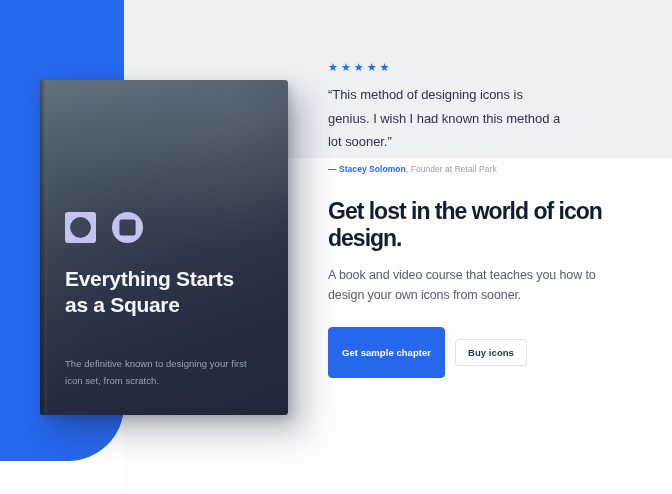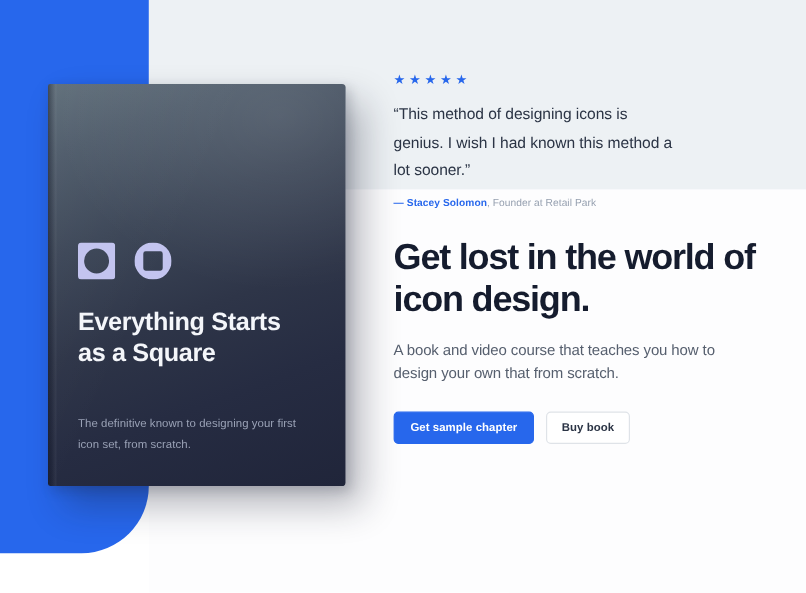--- a/index.html
+++ b/index.html
@@ -53,21 +53,21 @@
     width: 124px;
     height: 461px;
     background: #2767ec;
     border-bottom-right-radius: 56px;
   }
 
   
   .book {
     position: absolute;
     left: 40px;
-    top: 70px;
+    top: 80px;
     width: 248px;
     height: 335px;
     border-radius: 2px 3px 3px 2px;
     background:
       linear-gradient(160deg,
         #5d6c78 0%,
         #4d5a69 14%,
         #3c4657 34%,
         #2e3548 55%,
         #262c42 74%,
@@ -175,21 +175,21 @@
 
   
   .hero {
     position: absolute;
     left: 328px;
     top: 198px;
     width: 320px;
   }
   .hero-title {
     color: #151c2e;
-    font-size: 30px;
+    font-size: 23px;
     font-weight: bold;
     line-height: 1.16;
     letter-spacing: -1.0px;
   }
   .hero-sub {
     margin-top: 15px;
     color: #565f6e;
     font-size: 12.5px;
     line-height: 1.58;
     width: 300px;
@@ -208,21 +208,21 @@
     font-weight: bold;
     border-radius: 4px;
     cursor: pointer;
     white-space: nowrap;
     letter-spacing: 0.05px;
   }
   .btn-primary {
     background: #2767ec;
     color: #ffffff;
     border: 1px solid #2767ec;
-    padding: 7px 13px;
+    padding: 19px 13px;
   }
   .btn-secondary {
     background: #ffffff;
     color: #2b3445;
     border: 1px solid #dfe3e8;
     padding: 7px 12px;
   }
 </style>
 </head>
 <body>
@@ -272,20 +272,20 @@
     </div>
     <div class="quote">“This method of designing icons is genius. I wish I had known this method a lot sooner.”</div>
     <div class="attribution">
       <span class="dash">—</span>
       <span class="who">Stacey Solomon</span><span class="role">, Founder at Retail Park</span>
     </div>
   </div>
 
   <div class="hero">
     <h1 class="hero-title">Get lost in the world of icon design.</h1>
-    <p class="hero-sub">A book and video course that teaches you how to design your own that from scratch.</p>
+    <p class="hero-sub">A book and video course that teaches you how to design your own icons from sooner.</p>
     <div class="cta-row">
       <button class="btn btn-primary">Get sample chapter</button>
-      <button class="btn btn-secondary">Buy book</button>
+      <button class="btn btn-secondary">Buy icons</button>
     </div>
   </div>
 
 </div>
 
 </body></html>

